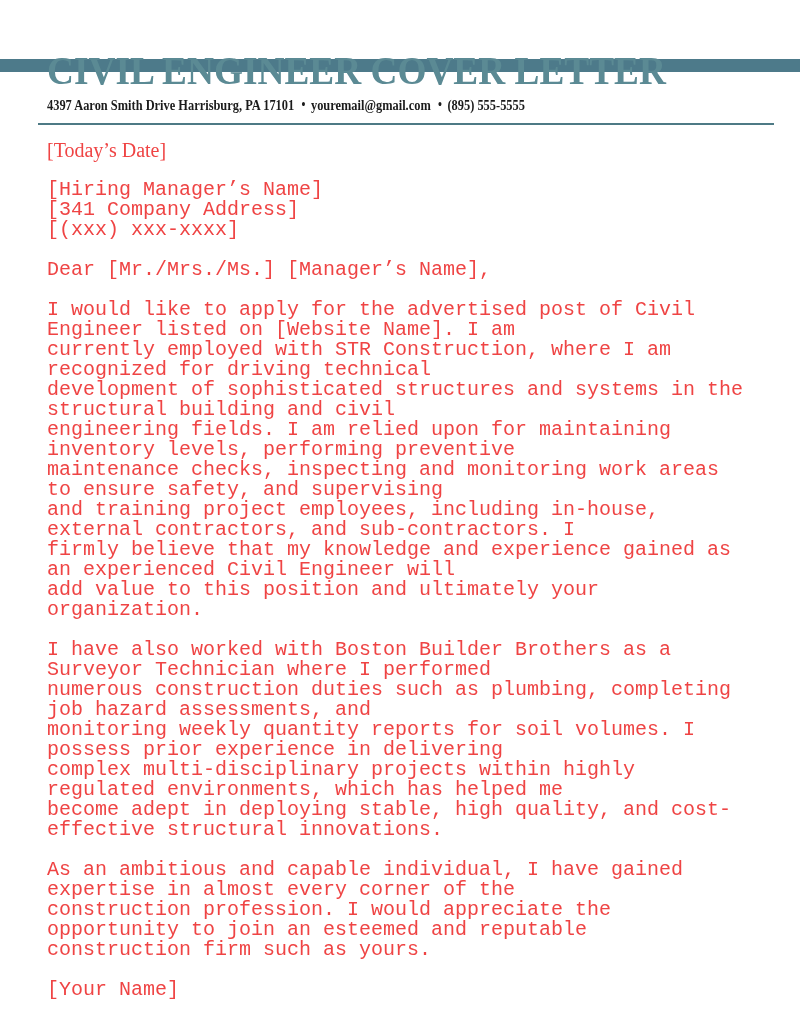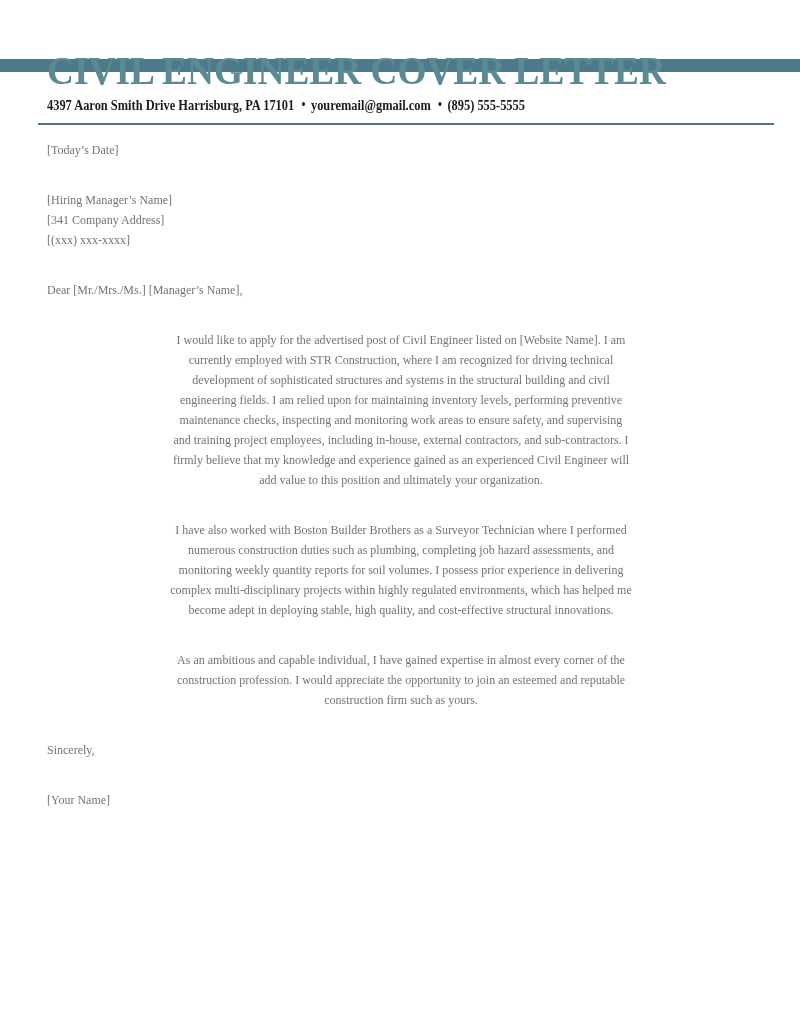--- a/index.html
+++ b/index.html
@@ -62,36 +62,36 @@
   }
   .divider {
     margin-top: 9px;
     margin-left: -9px;
     width: 736px;
     height: 0;
     border-top: 2px solid #4e7a85;
   }
   .body-text {
     font-family: "Liberation Serif", serif;
-    font-size: 12px;
+    font-size: 20px;
     line-height: 20px;
-    color: #737373;
+    color: #ef4444;
   }
   .date-line {
     margin-top: 15px;
   }
   .block {
-    margin-top: 30px;
+    margin-top: 20px;
+    font-family: Liberation Mono, monospace;
   }
   .lines {
     white-space: pre-line;
   }
   p {
     margin: 0;
-    text-align: center;
   }
 </style>
 </head>
 <body>
 
 <div class="page">
 
   <div class="top-bar"></div>
 
   <div class="content">
@@ -131,19 +131,18 @@
 numerous construction duties such as plumbing, completing job hazard assessments, and
 monitoring weekly quantity reports for soil volumes. I possess prior experience in delivering
 complex multi-disciplinary projects within highly regulated environments, which has helped me
 become adept in deploying stable, high quality, and cost-effective structural innovations.</p>
 
       <p class="block lines">As an ambitious and capable individual, I have gained expertise in almost every corner of the
 construction profession. I would appreciate the opportunity to join an esteemed and reputable
 construction firm such as yours.</p>
 
 
-      <div class="block">Sincerely,</div>
 
       <div class="block">[Your Name]</div>
 
     </main>
   </div>
 </div>
 
 </body></html>

